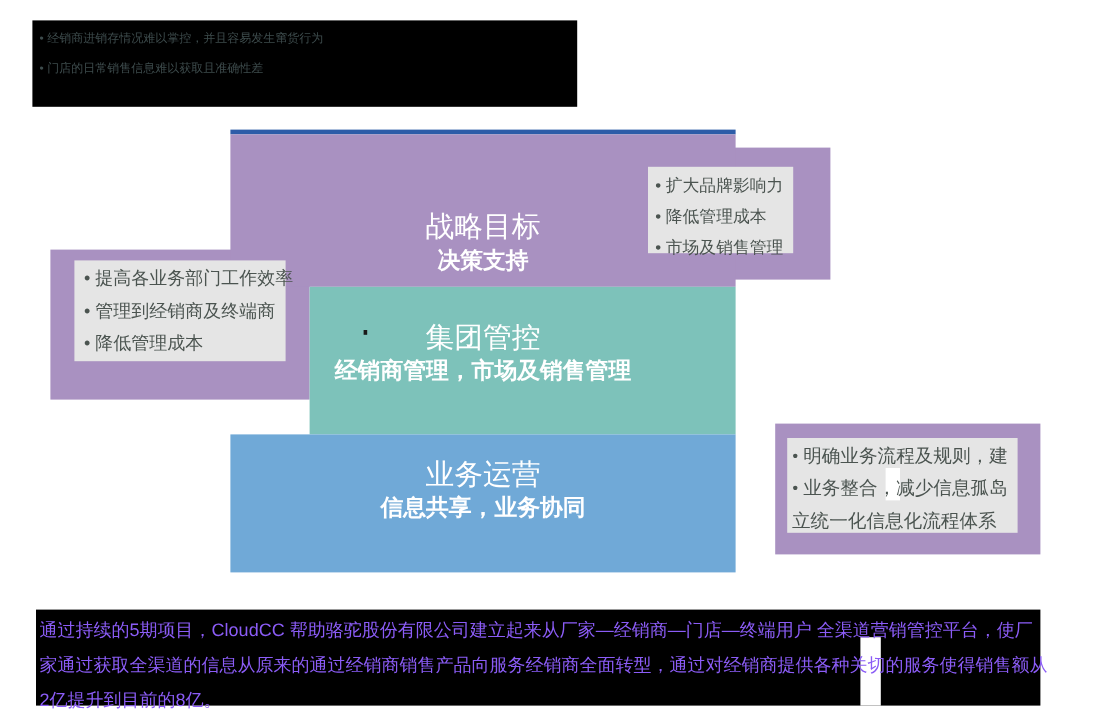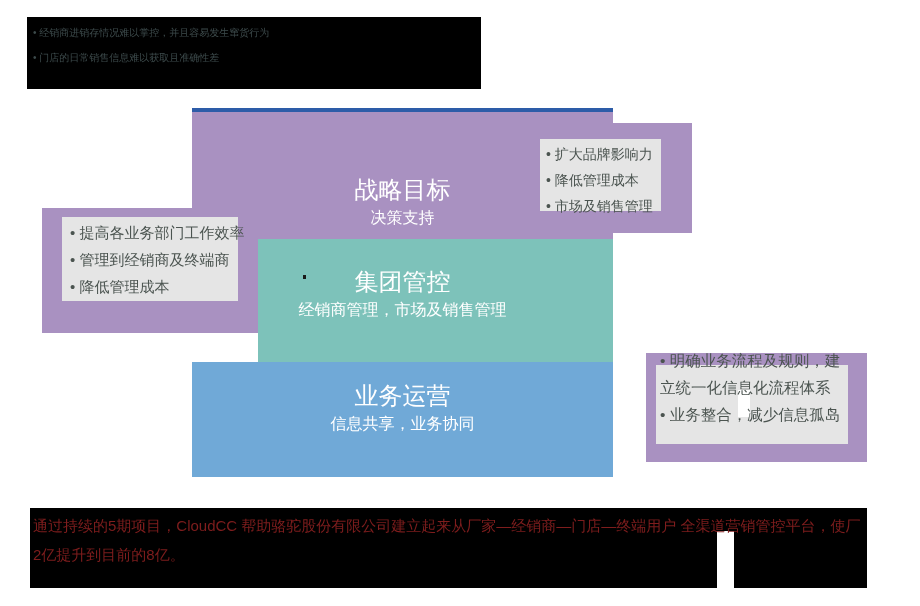--- a/index.html
+++ b/index.html
@@ -15,46 +15,46 @@
   .top-issues .line { line-height:25px; font-size:10px; color:#3d4b4c; white-space:nowrap; }
 
   
   .top-rule   { left:192px; top:108px; width:421px; height:4px;  background:#2d5ca8; }
   .lv-strategy{ left:192px; top:112px; width:421px; height:127px; background:#a991c1; }
   .lv-group   { left:258px; top:239px; width:355px; height:123px; background:#7dc2ba; }
   .lv-ops     { left:192px; top:362px; width:421px; height:115px; background:#70a9d7; }
 
   .level-text { left:192px; width:421px; text-align:center; color:#fff; }
   .level-text .t { font-size:24px; font-weight:normal; line-height:24px; }
-  .level-text .s { font-size:16px; line-height:26px; margin-top:3px; }
+  .level-text .s { font-size:19px; line-height:26px; margin-top:3px;font-weight:bold; }
   .lt-strategy { top:178px; }
   .lt-group    { top:270px; }
   .lt-ops      { top:384px; }
 
   
   .panel { background:#a991c1; }
   .p-right  { left:530px; top:123px; width:162px; height:110px; }
   .p-left   { left:42px;  top:208px; width:216px; height:125px; }
   .p-bottom { left:646px; top:353px; width:221px; height:109px; }
 
   .hl { background:#e5e5e5; box-sizing:border-box; }
   .hl-right { left:540px; top:139px; width:121px; height:72px; padding:2px 0 0 6px; }
   .hl-right .line { line-height:26px; font-size:14px; color:#4b5450; white-space:nowrap; }
   .hl-left  { left:62px; top:217px; width:176px; height:84px; padding:2px 0 0 8px; }
   .hl-left .line { line-height:27px; font-size:15px; color:#4b5450; white-space:nowrap; }
   .hl-bottom{ left:656px; top:365px; width:192px; height:79px; padding:2px 0 0 4px; }
   .gap-bottom { left:738px; top:390px; width:12px; height:27px; background:#fff; }
-  .hl-bottom-text { left:660px; top:347px; }
+  .hl-bottom-text { left:660px; top:367px;font-family:Liberation Serif, serif; }
   .hl-bottom-text .line { line-height:27px; font-size:15.5px; color:#4b5450; white-space:nowrap; }
 
   
   .summary { left:30px; top:508px; width:837px; height:80px; background:#000; }
   .summary-gap { left:717px; top:531px; width:17px; height:57px; background:#fff; }
   .summary-text { left:33px; top:511px; }
-  .summary-text .line { line-height:29px; font-size:15px; color:#7f1d1d; white-space:nowrap; }
+  .summary-text .line { line-height:29px; font-size:15px; color:#8b5cf6; white-space:nowrap; }
 
   .stray { left:303px; top:275px; width:3px; height:4px; background:#1a1a1a; }
 </style>
 </head>
 <body>
 
 <div class="stage">
 
   <div class="abs top-issues">
     <div class="line">• 经销商进销存情况难以掌控，并且容易发生窜货行为</div>
@@ -93,26 +93,27 @@
   <div class="abs hl hl-left">
     <div class="line">• 提高各业务部门工作效率</div>
     <div class="line">• 管理到经销商及终端商</div>
     <div class="line">• 降低管理成本</div>
   </div>
 
   <div class="abs hl hl-bottom"></div>
   <div class="abs gap-bottom"></div>
   <div class="abs hl-bottom-text">
     <div class="line">• 明确业务流程及规则，建</div>
+    <div class="line">• 业务整合，减少信息孤岛</div>
     <div class="line">立统一化信息化流程体系</div>
-    <div class="line">• 业务整合，减少信息孤岛</div>
   </div>
 
   <div class="abs stray"></div>
 
   <div class="abs summary"></div>
   <div class="abs summary-gap"></div>
   <div class="abs summary-text">
     <div class="line">通过持续的5期项目，CloudCC 帮助骆驼股份有限公司建立起来从厂家—经销商—门店—终端用户 全渠道营销管控平台，使厂</div>
+    <div class="line">家通过获取全渠道的信息从原来的通过经销商销售产品向服务经销商全面转型，通过对经销商提供各种关切的服务使得销售额从</div>
     <div class="line">2亿提升到目前的8亿。</div>
   </div>
 
 </div>
 
 </body></html>

